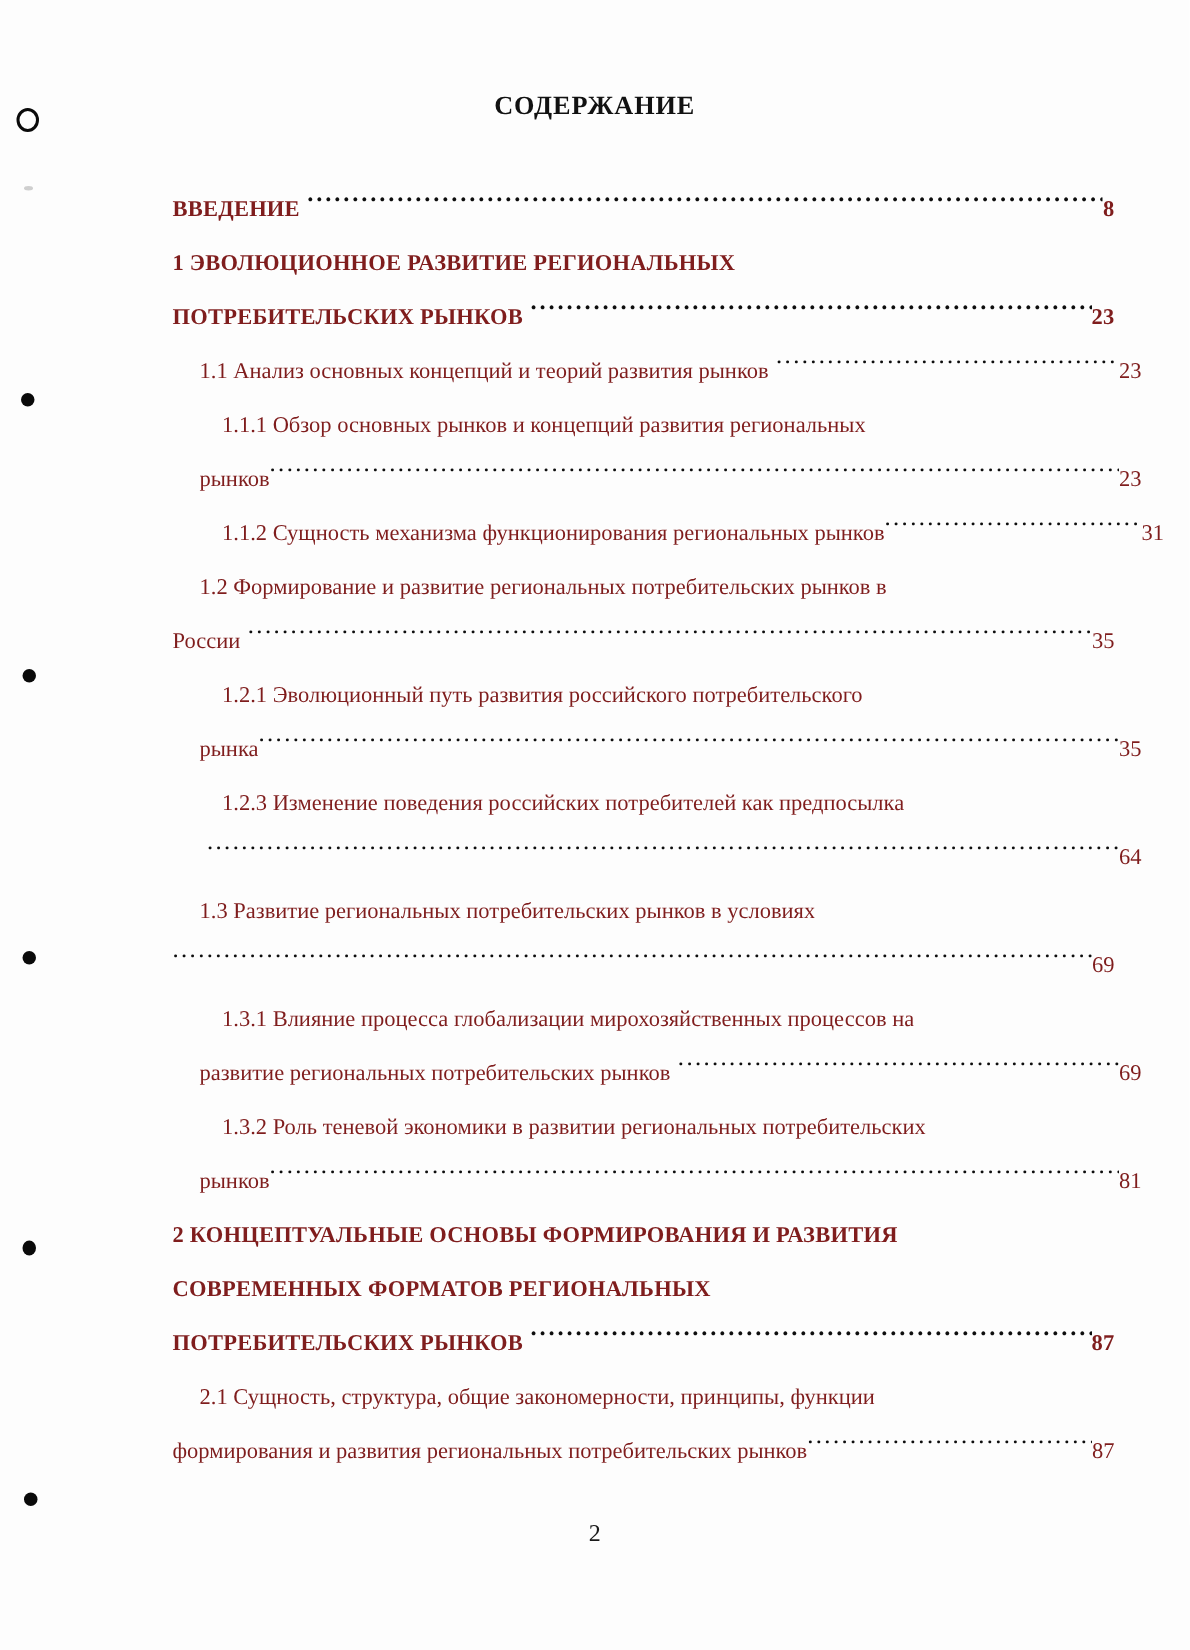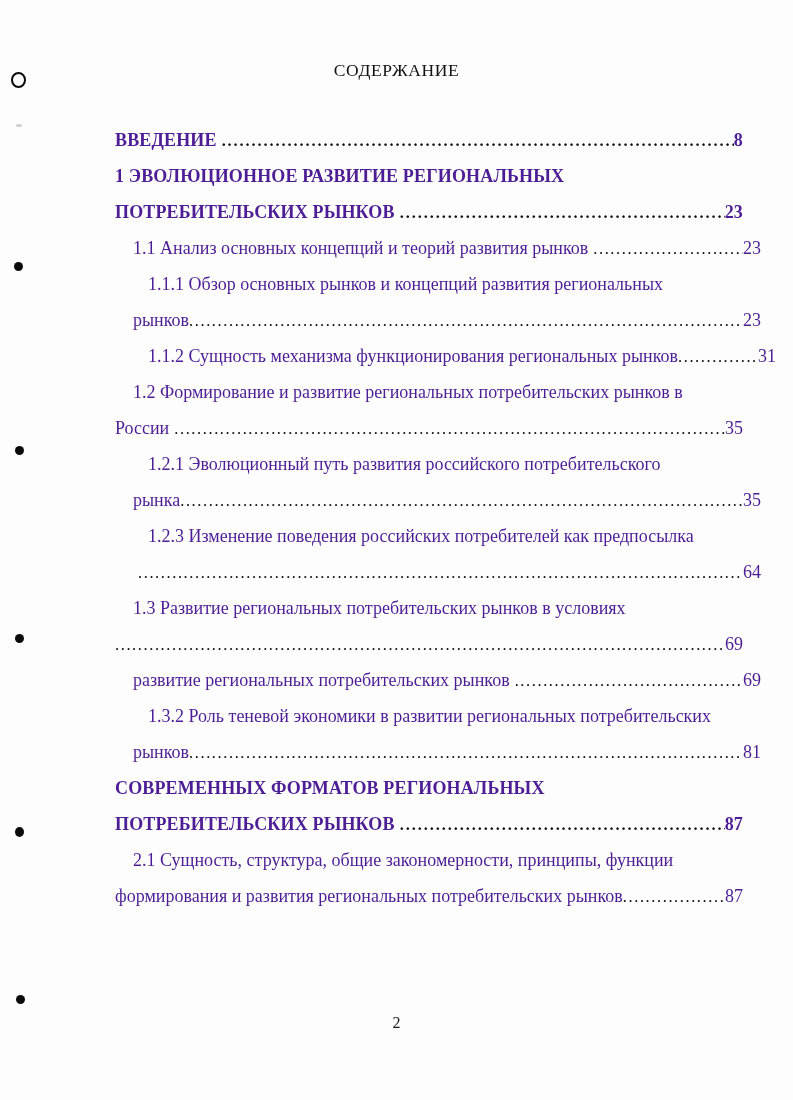--- a/index.html
+++ b/index.html
@@ -26,47 +26,47 @@
   }
 
   
   .doc-title {
     position: absolute;
     top: 60px;
     left: 0;
     width: 793px;
     text-align: center;
     font-size: 17.5px;
-    font-weight: normal;
+    font-weight: bold;
     letter-spacing: 0.6px;
     color: #111;
   }
 
   
   .toc {
     position: absolute;
     top: 122px;
     left: 115px;
     width: 628px;
   }
 
   .toc-entry {
     margin: 0;
     padding: 0;
   }
 
   .toc-line {
     display: flex;
-    align-items: center;
+    align-items: flex-start;
     width: 100%;
     height: 36px;
-    font-size: 18px;
+    font-size: 15px;
     line-height: 36px;
     white-space: nowrap;
-    color: #4c1d95;
+    color: #7f1d1d;
   }
 
   
   .lvl-1 .toc-line            { padding-left: 0px; }
   .lvl-2 .toc-line            { padding-left: 18px; }
   .lvl-3 .toc-line            { padding-left: 33px; }
   
   .lvl-2 .toc-line.cont       { padding-left: 0px; }
   .lvl-3 .toc-line.cont       { padding-left: 18px; }
 
@@ -218,37 +218,43 @@
       <div class="toc-entry lvl-2">
         <div class="toc-line nodots">
           <span class="txt">1.3 Развитие региональных потребительских рынков в условиях</span>
         </div>
         <div class="toc-line cont">
           <span class="leader"></span>
           <span class="pno">69</span>
         </div>
       </div>
       <div class="toc-entry lvl-3">
+        <div class="toc-line nodots">
+          <span class="txt">1.3.1 Влияние процесса глобализации мирохозяйственных процессов на</span>
+        </div>
         <div class="toc-line cont gap">
           <span class="txt">развитие региональных потребительских рынков</span>
           <span class="leader"></span>
           <span class="pno">69</span>
         </div>
       </div>
       <div class="toc-entry lvl-3">
         <div class="toc-line nodots">
           <span class="txt">1.3.2 Роль теневой экономики в развитии региональных потребительских</span>
         </div>
         <div class="toc-line cont">
           <span class="txt">рынков</span>
           <span class="leader"></span>
           <span class="pno">81</span>
         </div>
       </div>
       <div class="toc-entry lvl-1">
+        <div class="toc-line nodots">
+          <span class="txt">2 КОНЦЕПТУАЛЬНЫЕ ОСНОВЫ ФОРМИРОВАНИЯ И РАЗВИТИЯ</span>
+        </div>
         <div class="toc-line nodots">
           <span class="txt">СОВРЕМЕННЫХ ФОРМАТОВ РЕГИОНАЛЬНЫХ</span>
         </div>
         <div class="toc-line gap">
           <span class="txt">ПОТРЕБИТЕЛЬСКИХ РЫНКОВ</span>
           <span class="leader"></span>
           <span class="pno">87</span>
         </div>
       </div>
       <div class="toc-entry lvl-2">

